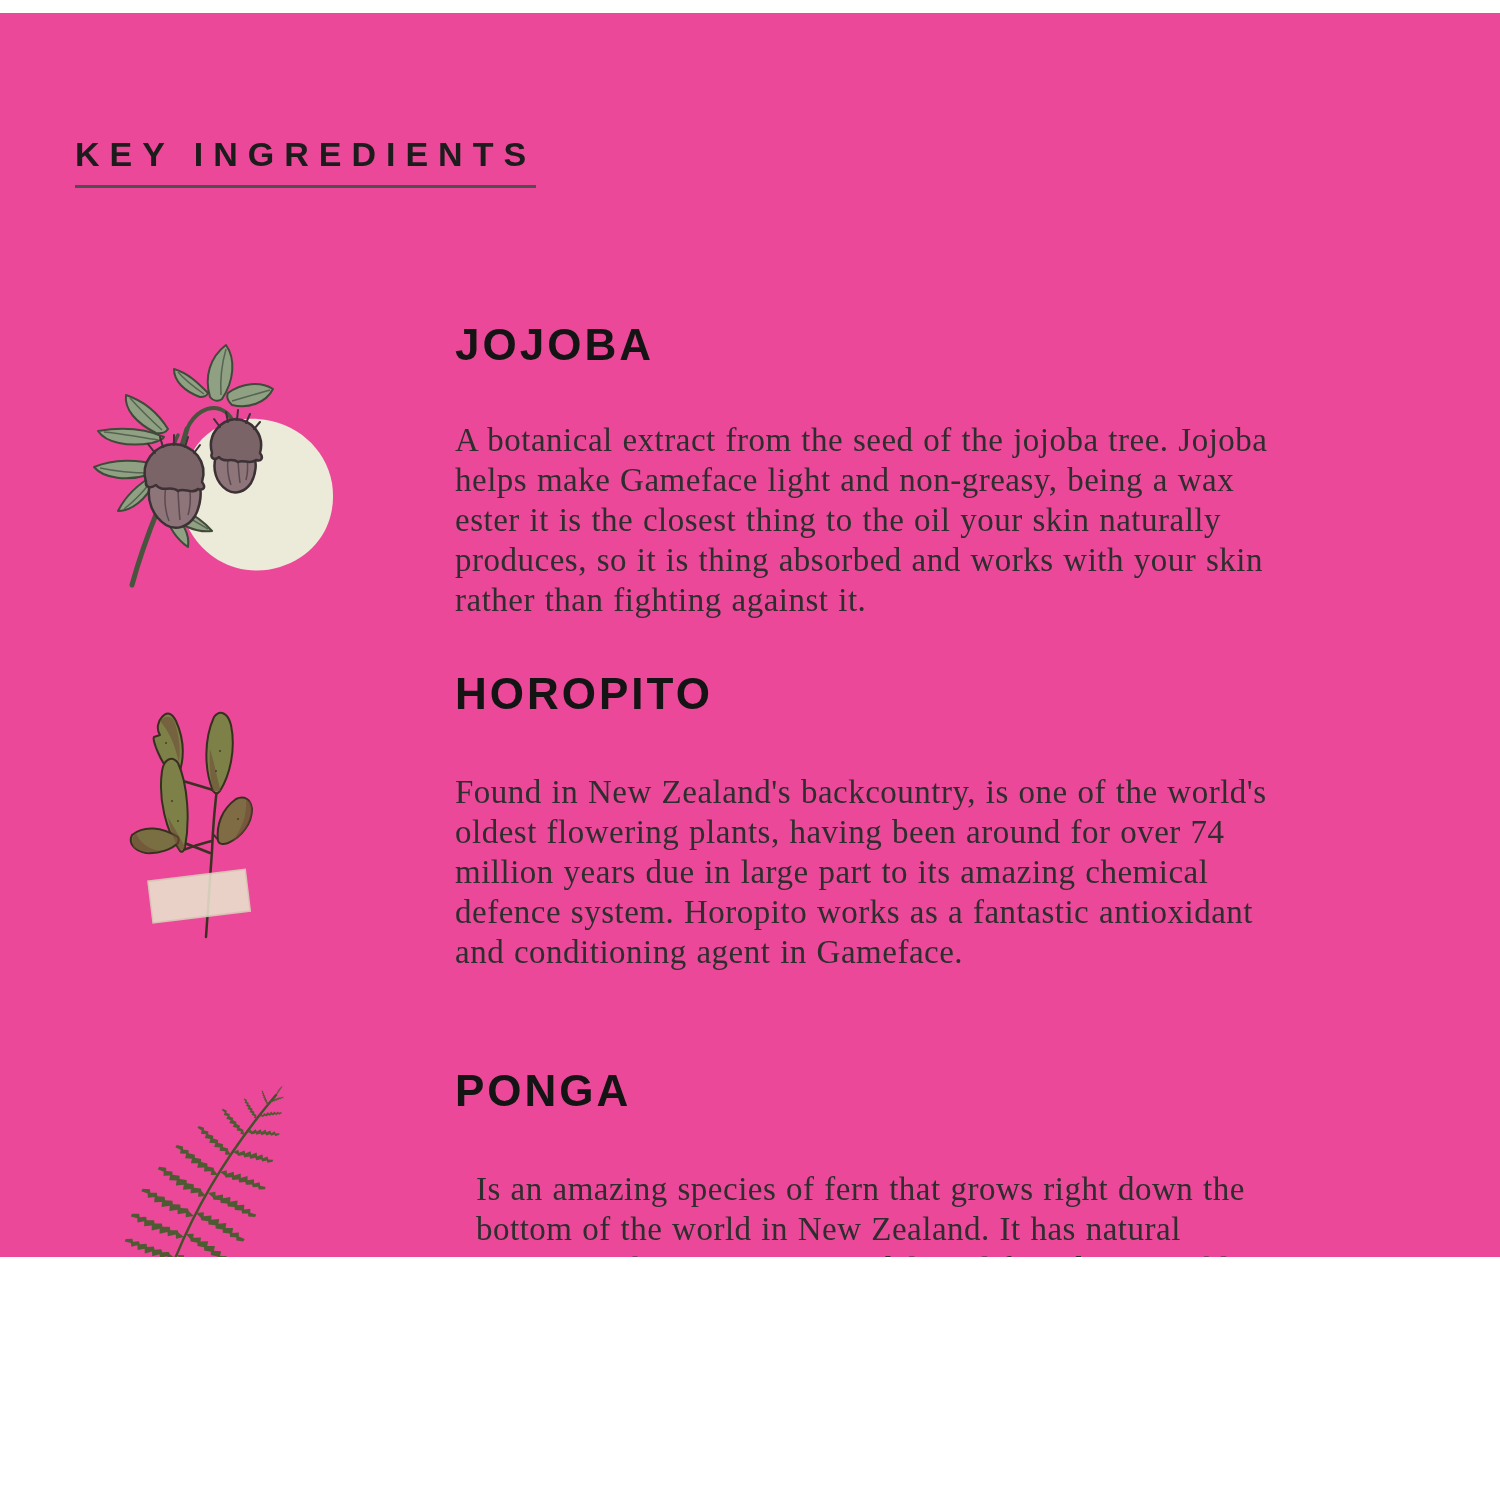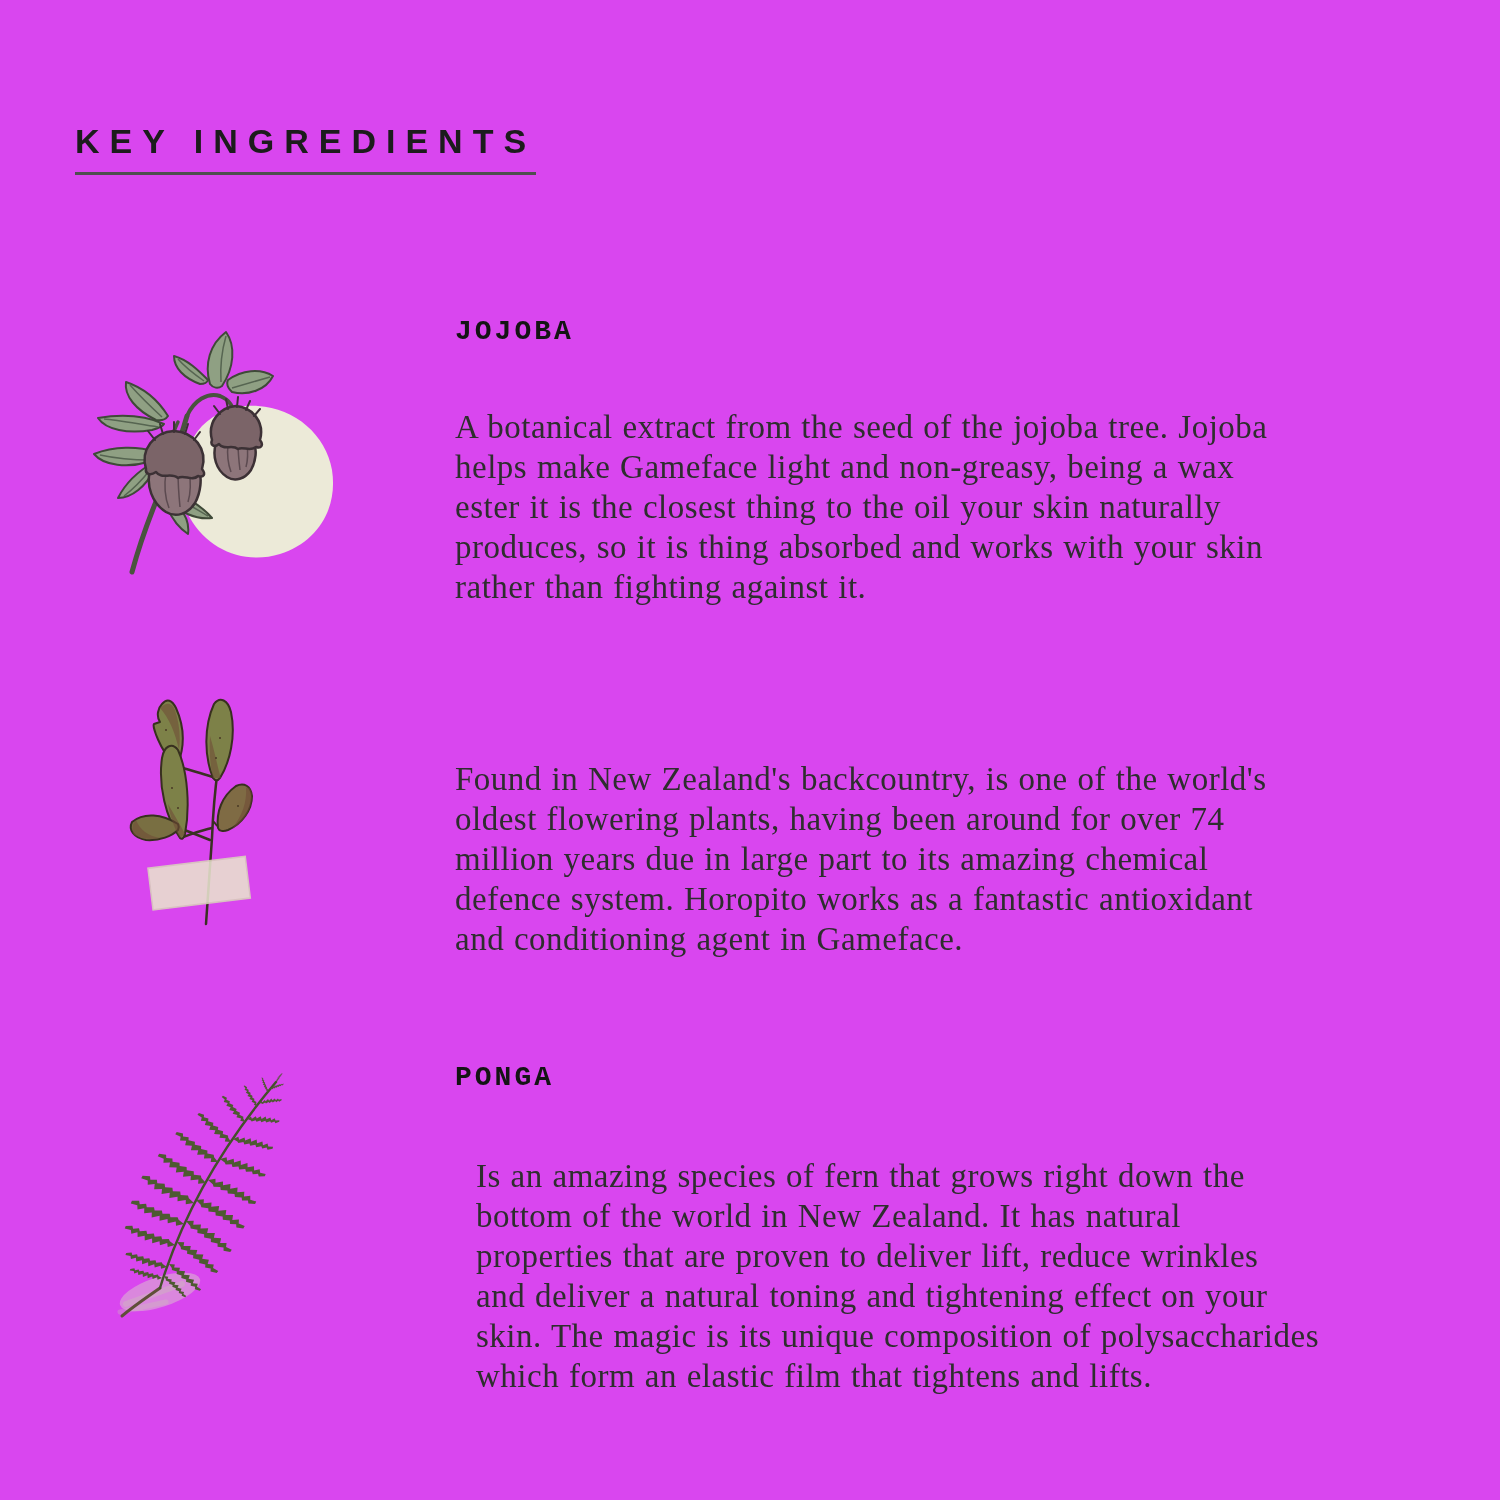--- a/index.html
+++ b/index.html
@@ -1,23 +1,23 @@
 <!DOCTYPE html>
 <html><head>
 <meta charset="utf-8">
 <style>
   html,body{margin:0;padding:0;background:#ffffff;}
-  .page{position:relative;width:1500px;height:1500px;background:#d946ef;overflow:hidden;
-        font-family:"Liberation Serif",serif;}
+  .page{position:relative;width:1500px;height:1244px;background:#ec4899;overflow:hidden;
+        font-family:"Liberation Serif",serif;margin-top:13px;}
   .page-title{position:absolute;left:75px;top:120px;margin:0;
         font-family:"Liberation Sans",sans-serif;font-weight:700;font-size:34px;
         line-height:1.25;letter-spacing:10px;color:#1c1c1c;
         border-bottom:3px solid #4f4f4f;padding-bottom:9px;}
-  .ing-name{position:absolute;margin:0;font-family:Liberation Mono, monospace;
-        font-weight:700;font-size:28px;line-height:44px;letter-spacing:3px;color:#141414;}
+  .ing-name{position:absolute;margin:0;font-family:Liberation Sans, sans-serif;
+        font-weight:700;font-size:44px;line-height:44px;letter-spacing:3px;color:#141414;}
   .ing-desc{position:absolute;margin:0;width:1040px;font-size:33px;line-height:40px;
         letter-spacing:0.5px;word-spacing:1px;color:#2e2e2e;white-space:pre-line;}
   .illo{position:absolute;}
   .illo svg{display:block;width:100%;height:100%;}
   .h-jojoba{left:455px;top:310px;}
   .p-jojoba{left:455px;top:407px;}
   .i-jojoba{left:70px;top:320px;width:330px;height:260px;}
   .h-horopito{left:455px;top:659px;}
   .p-horopito{left:455px;top:759px;}
   .i-horopito{left:100px;top:678px;width:220px;height:260px;}
@@ -133,20 +133,21 @@
           <circle cx="72" cy="110" r="1"></circle>
         <circle cx="78" cy="130" r="1"></circle>
           <circle cx="66" cy="52" r="1"></circle>
           <circle cx="138" cy="128" r="1"></circle>
       </g>
       <g transform="rotate(-7 100 204)">
         <rect x="50" y="184" width="98" height="42" fill="#e9e4cf" opacity="0.88" stroke="#d9d3ba" stroke-width="1.5"></rect>
       </g>
     </svg>
   </div>
+  <h2 class="ing-name h-horopito">HOROPITO</h2>
   <p class="ing-desc p-horopito">Found in New Zealand's backcountry, is one of the world's
 oldest flowering plants, having been around for over 74
 million years due in large part to its amazing chemical
 defence system. Horopito works as a fantastic antioxidant
 and conditioning agent in Gameface.</p>
 
   <div class="illo i-ponga">
     <svg viewBox="0 0 225 262" aria-hidden="true">
       <defs>
         <path id="pinna" d="M0,0 L7,-5 9,-1 16,-6 18,-2 25,-7 27,-2 34,-7 36,-2 43,-6 45,-1 51,-5 53,-1 60,-2 60,1 53,4 51,1 45,4 43,1 36,4 34,1 27,4 25,1 18,4 16,1 9,4 7,2 Z" fill="#4e5a31"></path>

